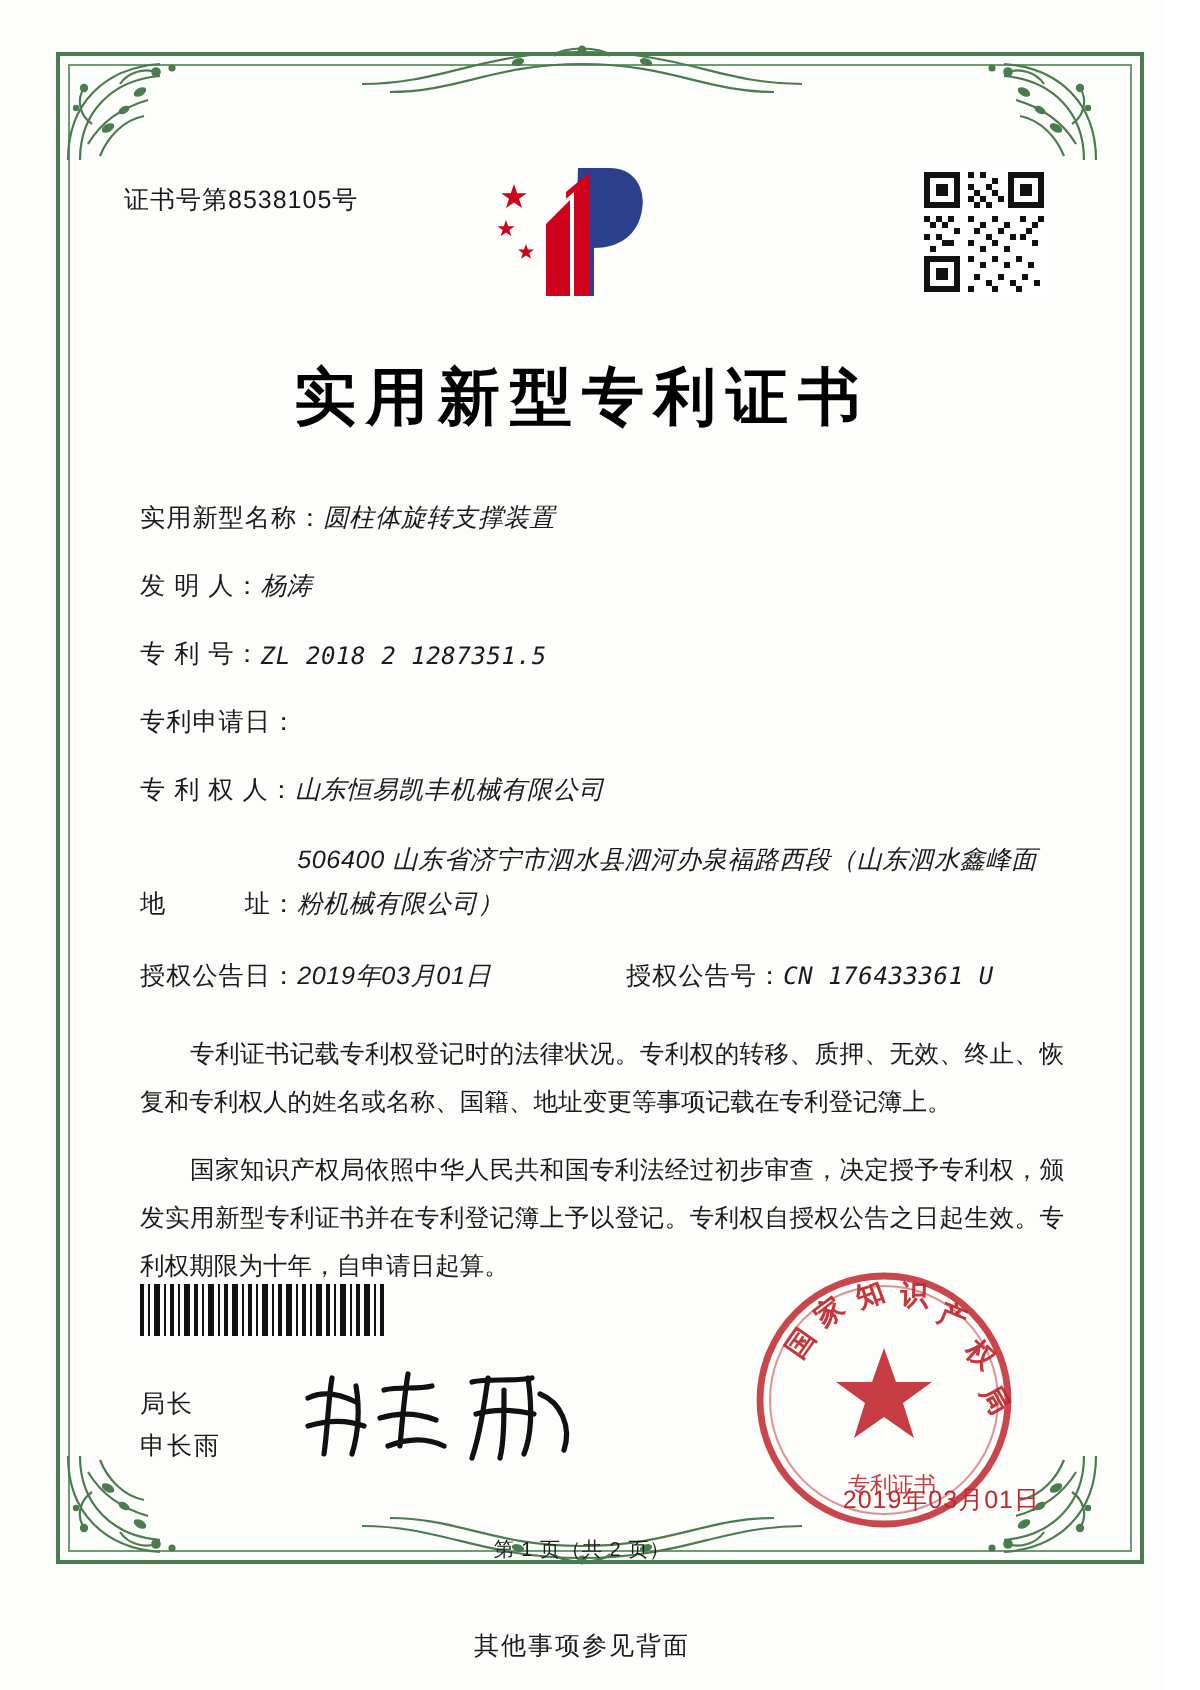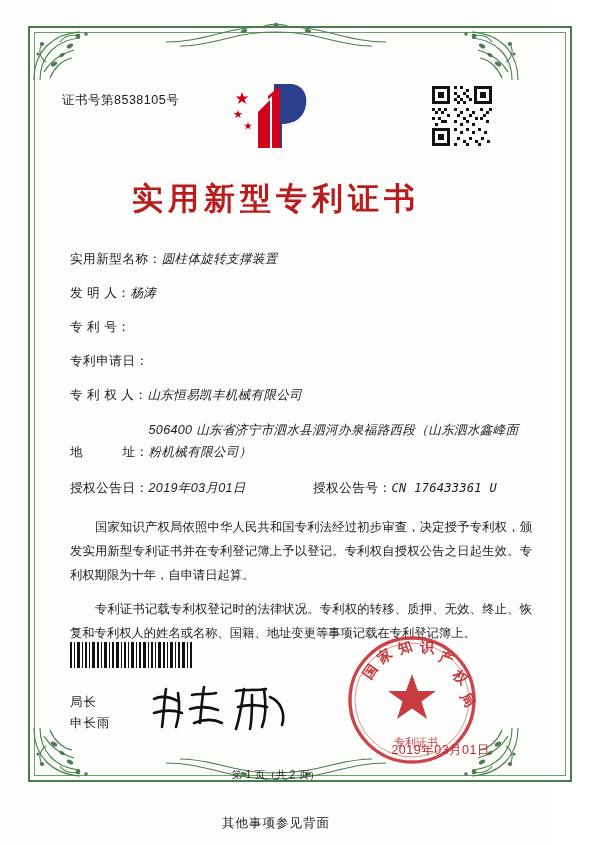--- a/index.html
+++ b/index.html
@@ -14,20 +14,21 @@
     position: relative;
     overflow: hidden;
   }
 
   
   .page {
     position: absolute;
     left: 0; top: 0;
     width: 552px; height: 845px;
     background: #fdfdfb;
+    padding-left: 30px;
   }
 
   .frame-outer {
     position: absolute;
     left: 28px; top: 26px;
     width: 544px; height: 756px;
     border: 2px solid #4a7c4f;
     box-sizing: border-box;
   }
   .frame-inner {
@@ -89,21 +90,21 @@
   
   .title {
     position: absolute;
     left: 0; right: 0;
     top: 178px;
     text-align: center;
     font-family: "DejaVu Serif", "Liberation Serif", serif;
     font-size: 31px;
     font-weight: bold;
     letter-spacing: 5px;
-    color: #b91c1c;
+    color: #000000;
   }
 
   
   .fields {
     position: absolute;
     left: 70px;
     top: 250px;
     width: 460px;
     font-size: 12.6px;
     color: #1b1b1b;
@@ -440,20 +441,21 @@
       <span class="field-value">圆柱体旋转支撑装置</span>
     </div>
 
     <div class="field-row">
       <span class="field-label">发 明 人：</span>
       <span class="field-value">杨涛</span>
     </div>
 
     <div class="field-row">
       <span class="field-label">专 利 号：</span>
+      <span class="field-value mono">ZL 2018 2 1287351.5</span>
     </div>
 
     <div class="field-row">
       <span class="field-label">专利申请日：</span>
     </div>
 
     <div class="field-row">
       <span class="field-label">专 利 权 人：</span>
       <span class="field-value">山东恒易凯丰机械有限公司</span>
     </div>
@@ -470,22 +472,22 @@
       </div>
       <div class="col">
         <span class="field-label">授权公告号：</span>
         <span class="field-value mono">CN 176433361 U</span>
       </div>
     </div>
 
   </div>
 
   <div class="paras">
+    <p>专利证书记载专利权登记时的法律状况。专利权的转移、质押、无效、终止、恢复和专利权人的姓名或名称、国籍、地址变更等事项记载在专利登记簿上。</p>
     <p>国家知识产权局依照中华人民共和国专利法经过初步审查，决定授予专利权，颁发实用新型专利证书并在专利登记簿上予以登记。专利权自授权公告之日起生效。专利权期限为十年，自申请日起算。</p>
-    <p>专利证书记载专利权登记时的法律状况。专利权的转移、质押、无效、终止、恢复和专利权人的姓名或名称、国籍、地址变更等事项记载在专利登记簿上。</p>
   </div>
 
   <div class="barcode">
     <svg viewBox="0 0 124 26" width="124" height="26" preserveAspectRatio="none">
       <g fill="#111">
         <rect x="0" y="0" width="2" height="26"></rect>
           <rect x="4" y="0" width="1" height="26"></rect>
         <rect x="7" y="0" width="3" height="26"></rect>
           <rect x="12" y="0" width="1" height="26"></rect>
         <rect x="15" y="0" width="2" height="26"></rect>

